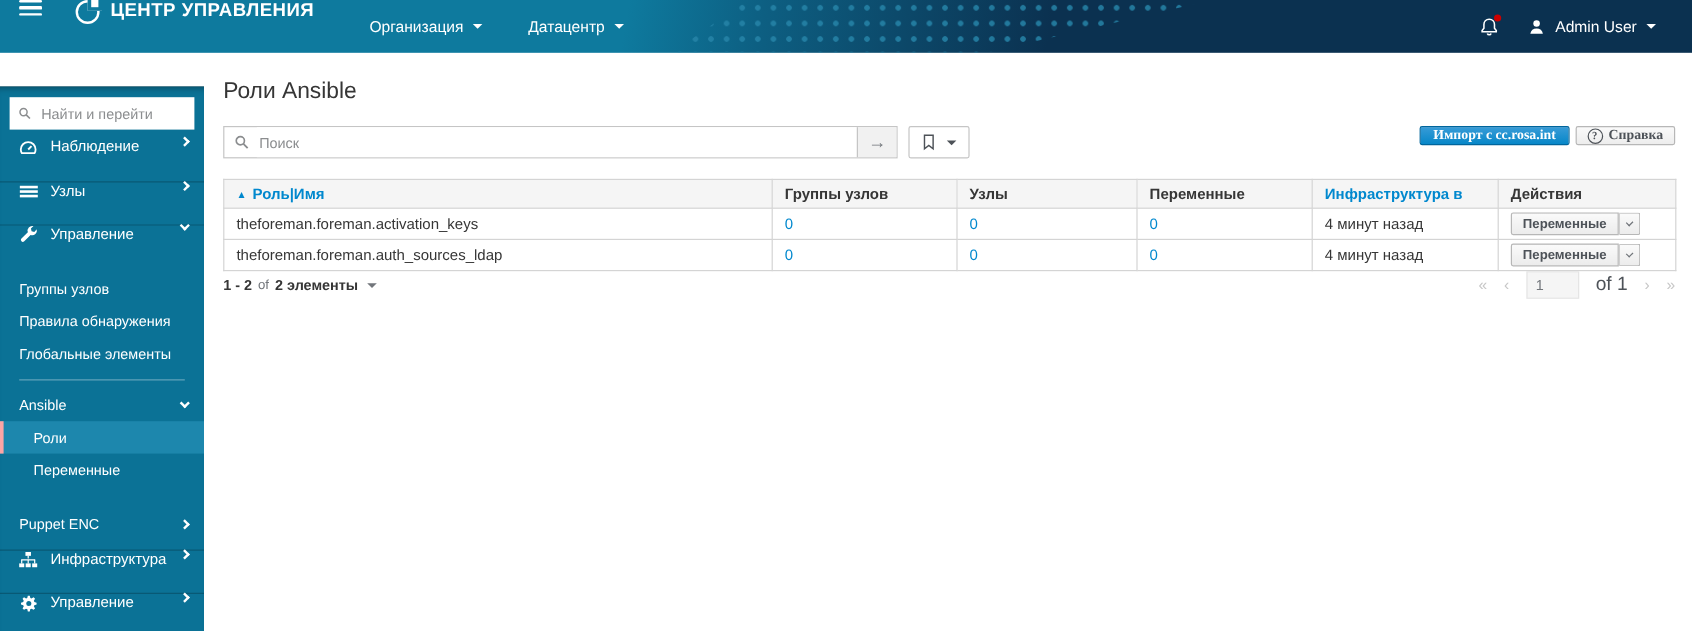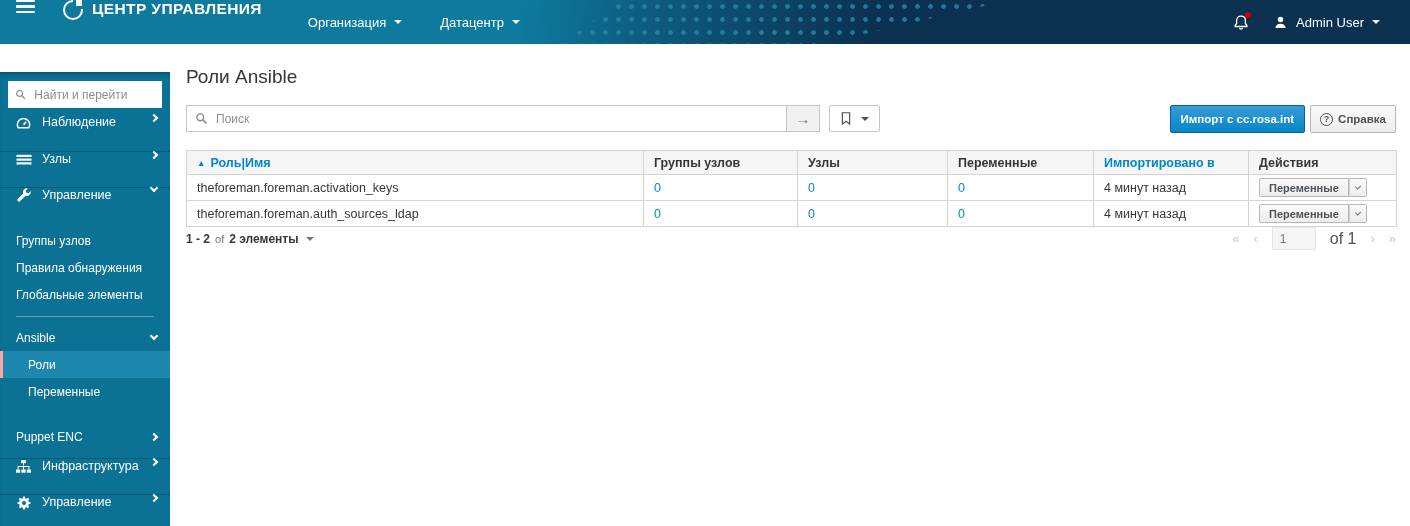--- a/index.html
+++ b/index.html
@@ -52,33 +52,33 @@
   .inset-divider { border-top:1px solid rgba(255,255,255,.35); margin:8px 16px 7px 16px; }
   .sub-sub { padding-left:28px; }
   .sub-sub.active { background:#1d87ad; border-left:3px solid #fca5a5; padding-left:25px; }
   .gap-top { margin-top:18px; }
 
   
   .content { position:absolute; top:44px; left:170px; width:1240px; height:482px;
     background:#fff; padding:22px 14px 0 16px; }
   .page-title { font-size:19px; font-weight:400; color:#363636; margin:0 0 17px 0; }
   .toolbar { display:flex; align-items:flex-start; width:1210px; }
-  .search-group { display:flex; width:634px; height:27px; border:1px solid #c5c5c5; background:#fff; }
+  .search-group { display:flex; width:562px; height:27px; border:1px solid #c5c5c5; background:#fff; }
   .search-group .sicon { display:flex; align-items:center; padding:0 6px 0 8px; }
   .search-group input { flex:1; border:none; outline:none; font-size:12px; color:#363636;
     font-family:"Liberation Sans",sans-serif; }
   .search-group input::placeholder { color:#8b8d8f; }
   .go-btn { width:33px; background:#f1f1f1; border:none; border-left:1px solid #c5c5c5;
     color:#72767b; font-size:15px; cursor:pointer; display:flex; align-items:center; justify-content:center; }
   .bookmark-btn { margin-left:9px; height:27px; background:#fff; border:1px solid #c5c5c5;
     border-radius:2px; display:flex; align-items:center; gap:9px; padding:0 10px; cursor:pointer; }
   .bookmark-btn .caret-down { border-top-color:#4d5258; }
   .toolbar-right { margin-left:auto; display:flex; gap:5px; }
-  .btn { height:28px; border-radius:2px; font-size:11.5px; font-weight:bold;
-    font-family:Liberation Sans, sans-serif; cursor:pointer; display:flex; align-items:center; }
+  .btn { height:16px; border-radius:2px; font-size:11.5px; font-weight:bold;
+    font-family:Liberation Serif, serif; cursor:pointer; display:flex; align-items:center; }
   .btn-primary { background:linear-gradient(to bottom,#379bd7 0%,#0787c8 100%);
     border:1px solid #00659c; color:#fff; padding:0 10px; }
   .btn-default { background:linear-gradient(to bottom,#fafafa 0%,#ededed 100%);
     border:1px solid #b7b7b7; color:#4d5258; padding:0 9px; gap:5px; }
   .q-circle { width:13px; height:13px; border:1.2px solid #4d5258; border-radius:50%;
     font-size:9px; font-weight:bold; display:flex; align-items:center; justify-content:center; }
 
   
   .roles-table { margin-top:17px; border-collapse:collapse; table-layout:fixed; width:1210px;
     font-size:12.5px; }
@@ -304,21 +304,21 @@
     </colgroup>
     <thead>
       <tr>
         <th>
           <a class="link"><span class="sort-tri">▲</span><span>Роль|Имя</span></a>
         </th>
         <th>Группы узлов</th>
         <th>Узлы</th>
         <th>Переменные</th>
         <th>
-          <a class="link">Импортировано в</a>
+          <a class="link">Инфраструктура в</a>
         </th>
         <th>Действия</th>
       </tr>
     </thead>
     <tbody>
       <tr>
         <td>theforeman.foreman.activation_keys</td>
         <td><a class="link">0</a></td>
         <td><a class="link">0</a></td>
         <td><a class="link">0</a></td>

